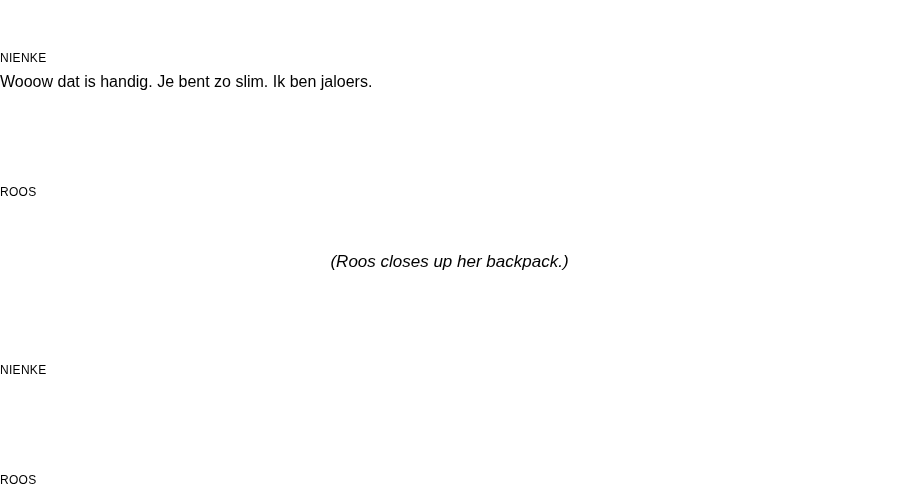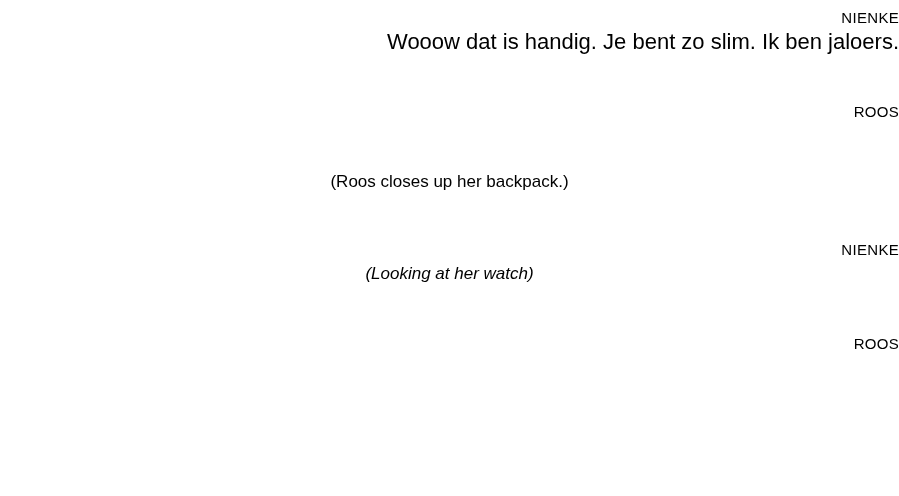--- a/index.html
+++ b/index.html
@@ -18,39 +18,41 @@
     width: 899px;
     height: 496px;
     box-sizing: border-box;
     padding: 6px 0 0 0;
     display: block;
   }
   .block {
     text-align: center;
   }
   .character {
-    font-size: 15px;
+    font-size: 12px;
     line-height: 24px;
     letter-spacing: 0.3px;
-    text-align: right;
+    text-align: left;
+    margin-top: 40px;
   }
   .parenthetical {
     font-size: 17px;
     line-height: 24px;
     font-style: italic;
     text-align: center;
   }
   .dialogue {
-    font-size: 22px;
+    font-size: 16px;
     line-height: 24px;
-    text-align: right;
+    text-align: left;
   }
   .action {
     font-size: 17px;
     line-height: 24px;
+    font-style: italic;
     text-align: center;
   }
   .sp-1 { height: 46px; }
   .sp-2 { height: 46px; }
   .sp-3 { height: 44px; }
   .sp-4 { height: 46px; }
 </style>
 </head>
 <body>
 
@@ -70,21 +72,20 @@
   <div class="sp-2"></div>
 
   <div class="block">
     <div class="action">(Roos closes up her backpack.)</div>
   </div>
 
   <div class="sp-3"></div>
 
   <div class="block">
     <div class="character">NIENKE</div>
-    <div class="parenthetical">(Looking at her watch)</div>
   </div>
 
   <div class="sp-4"></div>
 
   <div class="block">
     <div class="character">ROOS</div>
   </div>
 
 </div>
 

